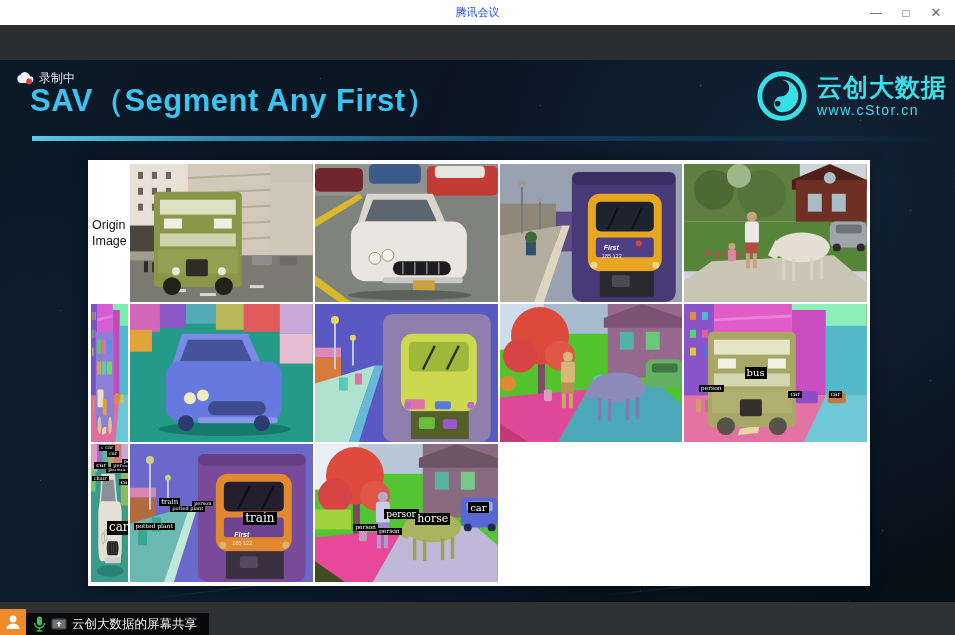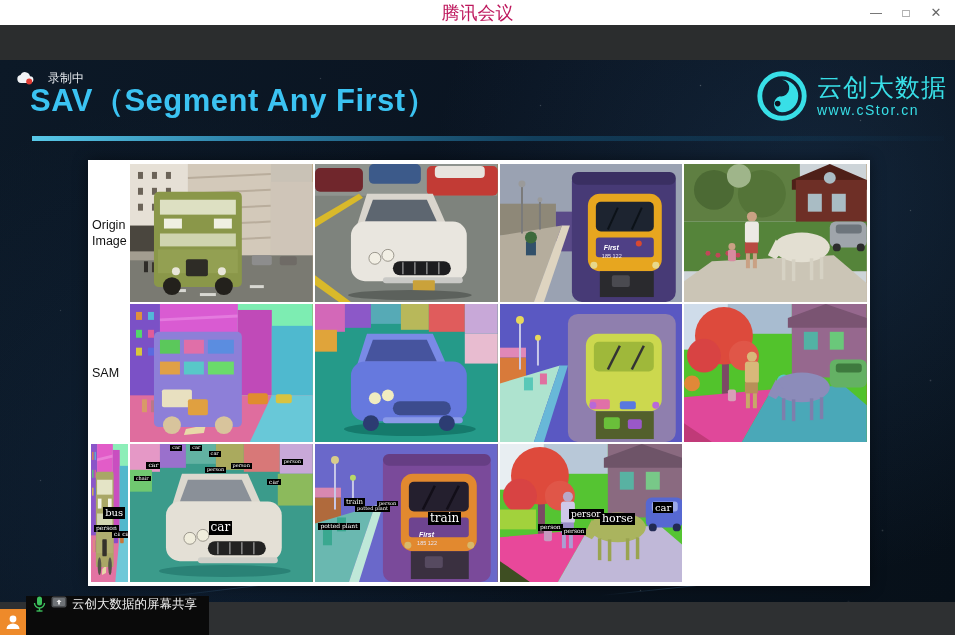--- a/index.html
+++ b/index.html
@@ -3,21 +3,21 @@
 <meta charset="utf-8">
 <style>
   * { margin:0; padding:0; box-sizing:border-box; }
   html,body { width:955px; height:635px; overflow:hidden; background:#000;
     font-family:"Liberation Sans","DejaVu Sans",sans-serif; }
   .window { position:relative; width:955px; height:635px; background:#fff; }
 
   
   .titlebar { position:relative; height:25px; background:#ffffff; display:flex;
     align-items:center; justify-content:center; }
-  .titlebar .wtitle { font-size:18px; color:#be185d;font-family:Liberation Mono, monospace; }
+  .titlebar .wtitle { font-size:11px; color:#1d4ed8;font-family:Liberation Mono, monospace; }
   .wcontrols { position:absolute; right:10px; top:0; height:25px; display:flex;
     align-items:center; gap:0; }
   .wbtn { width:30px; height:25px; display:flex; align-items:center; justify-content:center;
     font-size:12px; color:#666; cursor:default; }
   .wbtn.close { font-size:13px; }
 
   
   .toolbar { height:35px; background:#2b2d2e; }
 
   
@@ -37,33 +37,33 @@
       240px 520px 1px rgba(255,255,255,.35), 420px 500px 1px rgba(255,255,255,.3),
       640px 530px 1px rgba(255,255,255,.4), 180px 80px 1px rgba(255,255,255,.3),
       460px 120px 1px rgba(255,255,255,.25), 820px 100px 1px rgba(255,255,255,.4); }
   .streak { position:absolute; height:1px;
     background:linear-gradient(90deg,transparent,rgba(110,190,255,.35),transparent); }
   .s1 { left:150px; top:518px; width:330px; transform:rotate(-7deg); }
   .s2 { left:580px; top:505px; width:270px; transform:rotate(8deg); }
   .s3 { left:600px; top:522px; width:250px; transform:rotate(-6deg); }
 
   .recording { position:absolute; left:17px; top:10px; display:flex; align-items:center;
-    gap:14px; }
+    gap:5px; }
   .recording svg { display:block; }
   .recording .rlabel { font-size:12px; color:#e2e6ea; }
 
   .slide-title { position:absolute; left:30px; top:20px; font-size:31px; font-weight:bold;
     color:#3bc3f2; letter-spacing:.5px; }
   .title-underline { position:absolute; left:32px; top:76px; width:912px; height:5px;
     background:linear-gradient(90deg,#58c9e9 0%,#2f84ab 22%,#123f5c 55%,rgba(12,40,66,.12) 100%); }
 
   .logo { position:absolute; right:8px; top:10px; display:flex; align-items:center; gap:9px; }
   .logo svg { display:block; }
   .logo-text { display:flex; flex-direction:column; line-height:1; }
-  .logo-name { font-size:25px; font-weight:normal; color:#38dfe7; letter-spacing:1px; }
+  .logo-name { font-size:25px; font-weight:bold; color:#38dfe7; letter-spacing:1px; }
   .logo-url  { font-size:14px; font-weight:normal; color:#38dfe7; letter-spacing:1.5px; margin-top:3px; }
 
   
   .panel { position:absolute; left:88px; top:100px; width:782px; height:426px;
     background:#fff; box-shadow:0 0 14px rgba(0,0,0,.45); display:grid;
     grid-template-columns:37px repeat(4,1fr); grid-template-rows:repeat(3,1fr);
     gap:2px; padding:4px 3px; }
   .rowlab { display:flex; align-items:center; font-size:12.5px; color:#111;
     line-height:1.3; white-space:pre-line; padding-left:1px; }
   .cell { position:relative; overflow:hidden; background:#a16207; }
@@ -75,21 +75,21 @@
   .train-txt { position:absolute; color:#fff; font-style:italic; font-weight:bold;
     line-height:1; }
   .train-brand { font-size:7px; }
   .train-num { font-size:5.5px; font-style:normal; font-weight:normal; color:#e8e4f2; }
 
   
   .bottombar { position:relative; height:33px; background:#2e3032; display:flex;
     align-items:flex-end; }
   .avatar-btn { width:26px; height:26px; background:#ee8a2a; display:flex;
     align-items:center; justify-content:center; flex:0 0 auto; }
-  .share-pill { height:39px; background:#0a0a0a; display:flex; 
+  .share-pill { height:22px; background:#0a0a0a; display:flex; align-items:center;
     gap:5px; padding:0 12px 0 7px; }
   .share-label { font-size:12.5px; color:#f0f0f0; }
 </style>
 </head>
 <body>
 
 <div class="window">
 
   <div class="titlebar">
     <span class="wtitle">腾讯会议</span>
@@ -279,21 +279,20 @@
           <circle cx="68" cy="53" r="5" fill="#c9a184"></circle>
           <rect x="61" y="58" width="14" height="22" rx="3" fill="#ece9e4"></rect>
           <rect x="61" y="79" width="13" height="11" fill="#b84a42"></rect>
           <rect x="62" y="90" width="4" height="15" fill="#c9a184"></rect>
             <rect x="69" y="90" width="4" height="15" fill="#c9a184"></rect>
           <rect x="44" y="86" width="8" height="12" rx="2" fill="#d88aa0"></rect>
             <circle cx="48" cy="83" r="3.5" fill="#c9a184"></circle>
         </svg>
       </div>
 
-      <div class="rowlab">SAM</div>
 
       <div class="cell">
         <svg class="scene" viewBox="0 0 183 139" preserveAspectRatio="none">
           <rect width="183" height="139" fill="#7dedb2"></rect>
           <rect width="30" height="96" fill="#7b51c6"></rect>
           <g>
               <rect x="6" y="8" width="6" height="8" fill="#e0903c"></rect>
               <rect x="18" y="8" width="6" height="8" fill="#52b8d8"></rect>
              <rect x="6" y="26" width="6" height="8" fill="#52d86a"></rect>
               <rect x="18" y="26" width="6" height="8" fill="#e05c9a"></rect>

